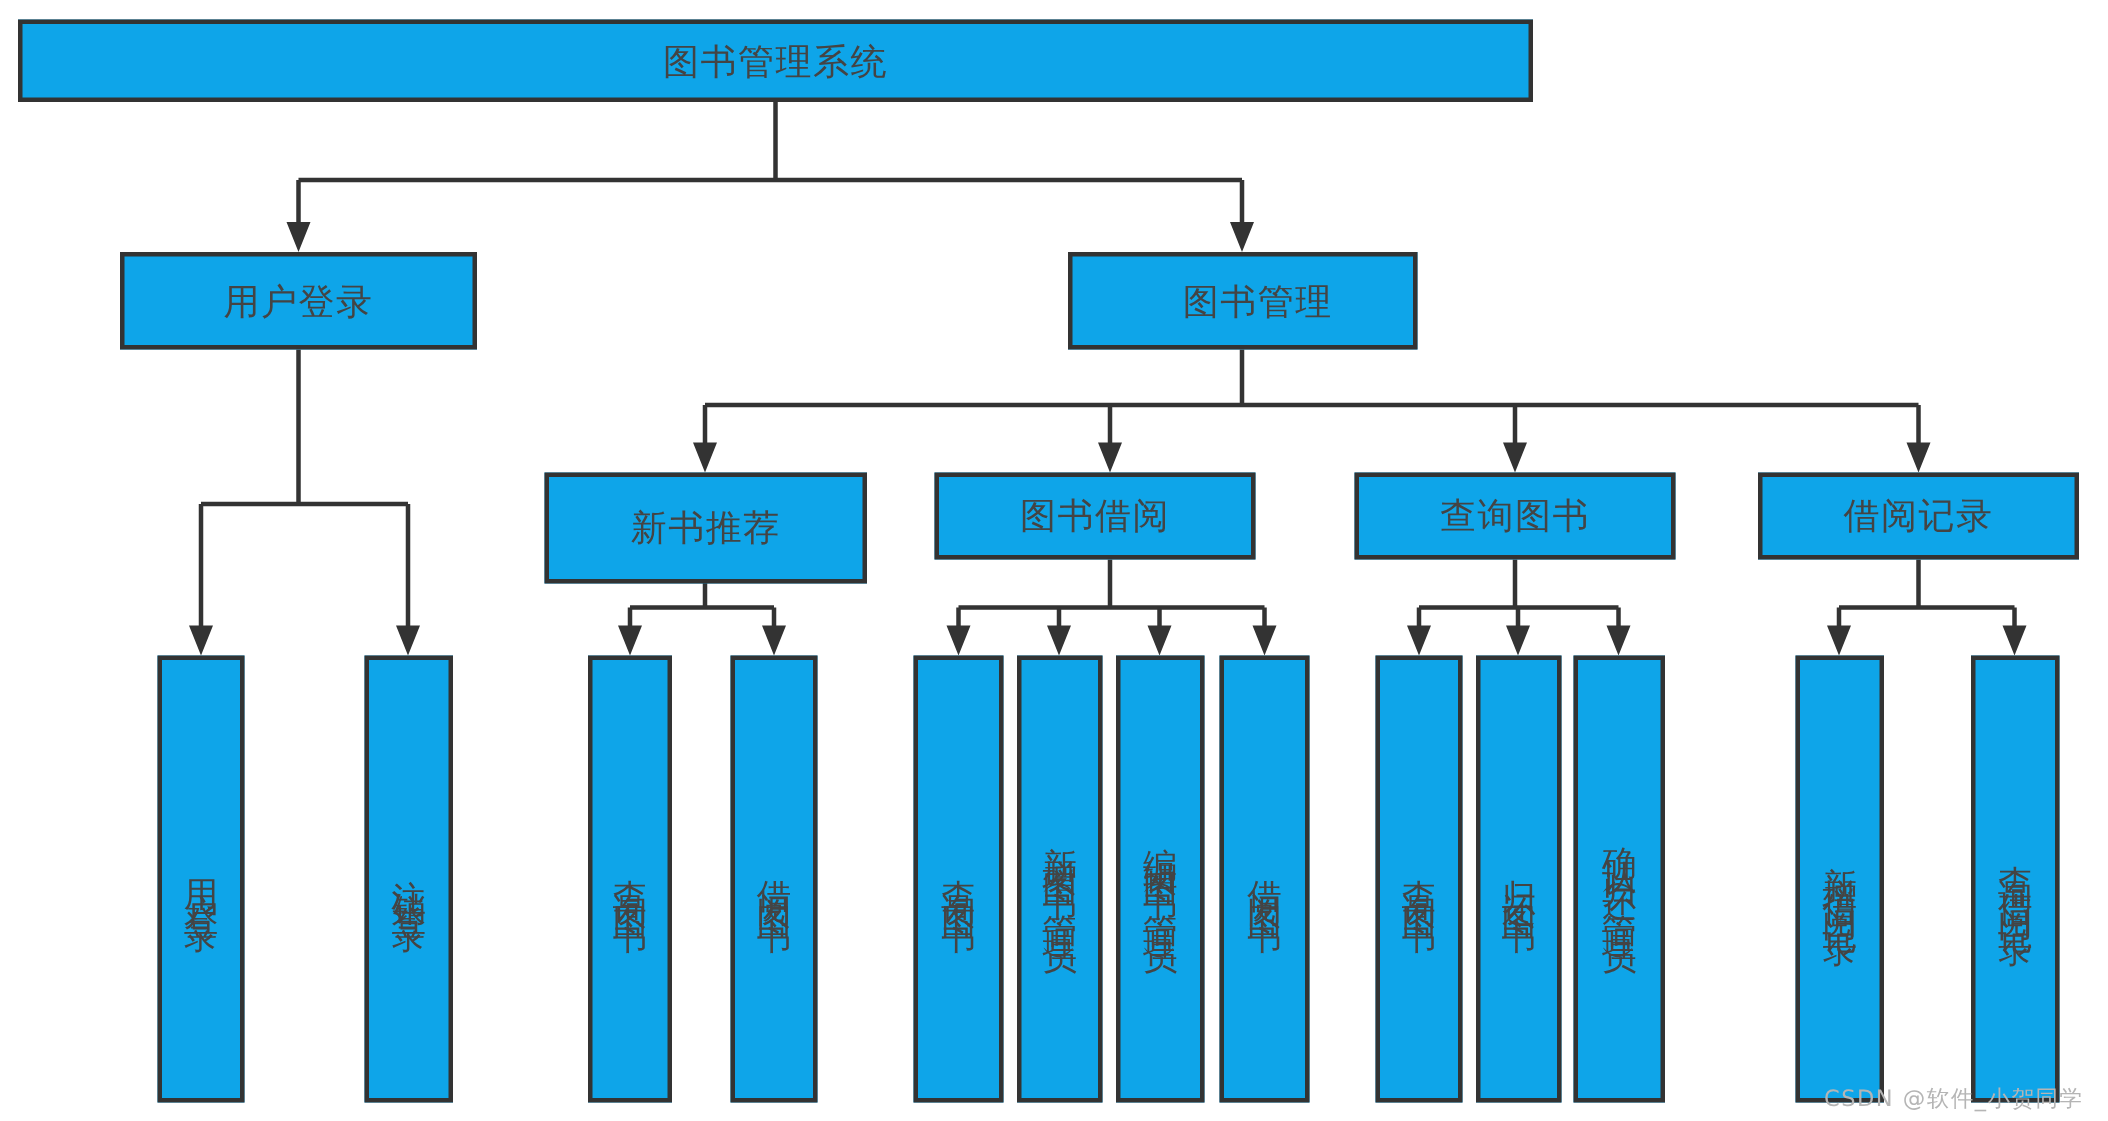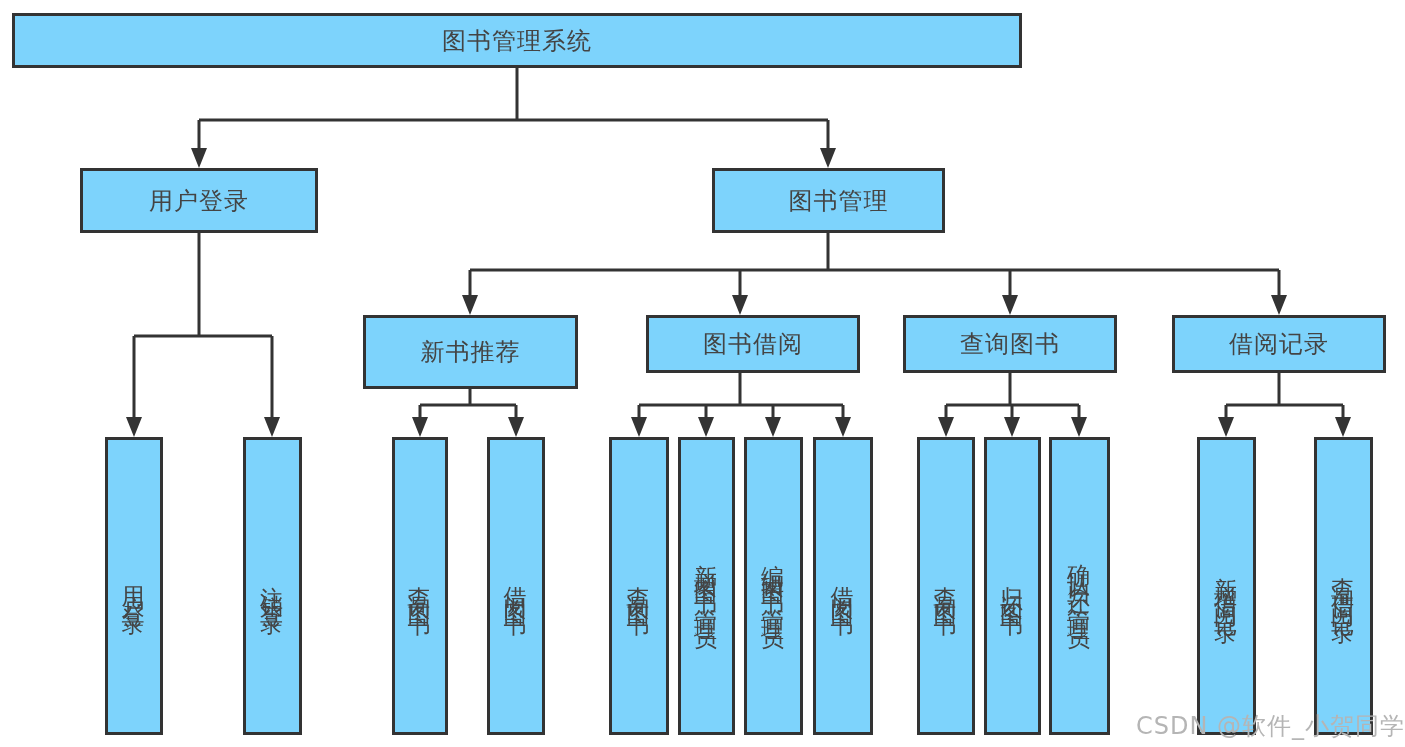--- a/index.html
+++ b/index.html
@@ -13,61 +13,61 @@
   body{font-family:"DejaVu Sans","Liberation Sans",sans-serif;}
   .canvas{
     position:relative;
     width:1405px;height:747px;
     background:var(--bg);
     overflow:hidden;
   }
   .wires{position:absolute;left:0;top:0;z-index:1;}
   .box{
     position:absolute;
-    background:#7dd3fc;
+    background:#0ea5e9;
     border:3px solid var(--line);
     color:var(--text);
     z-index:2;
     display:flex;align-items:center;justify-content:center;
   }
   .h{font-size:24px;letter-spacing:1px;white-space:nowrap;}
   .leaf{top:437px;height:298px;}
   .leaf .vtext{
     writing-mode:vertical-rl;
     text-orientation:mixed;
     font-size:23px;
     letter-spacing:9px;
     color:var(--text);
     white-space:nowrap;
   }
   
   .p-root{left:12px;top:13px;width:1010px;height:55px;}
   .p-userlogin{left:80px;top:168px;width:238px;height:65px;}
   .p-bookmgmt{left:712px;top:168px;width:233px;height:65px;padding-left:20px;}
   .p-sec0{left:363px;top:315px;width:215px;height:74px;}
-  .p-sec1{left:646px;top:315px;width:214px;height:58px;}
+  .p-sec1{left:623px;top:315px;width:214px;height:58px;}
   .p-sec2{left:903px;top:315px;width:214px;height:58px;}
   .p-sec3{left:1172px;top:315px;width:214px;height:58px;}
   .p-l0{left:105px;width:58px;}
   .p-l1{left:243px;width:59px;}
   .p-l2{left:392px;width:56px;}
   .p-l3{left:487px;width:58px;}
   .p-l4{left:609px;width:60px;}
   .p-l5{left:678px;width:57px;}
   .p-l6{left:744px;width:59px;}
   .p-l7{left:813px;width:60px;}
   .p-l8{left:917px;width:58px;}
   .p-l9{left:984px;width:57px;}
   .p-l10{left:1049px;width:61px;}
   .p-l11{left:1197px;width:59px;}
   .p-l12{left:1314px;width:59px;}
   .watermark{
     position:absolute;
-    right:0;bottom:5px;
-    font-size:24px;
+    right:16px;bottom:5px;
+    font-size:15px;
     color:var(--wm);
     z-index:3;
     letter-spacing:1px;
     white-space:nowrap;
   }
 </style>
 </head>
 <body>
 
 <div class="canvas">

